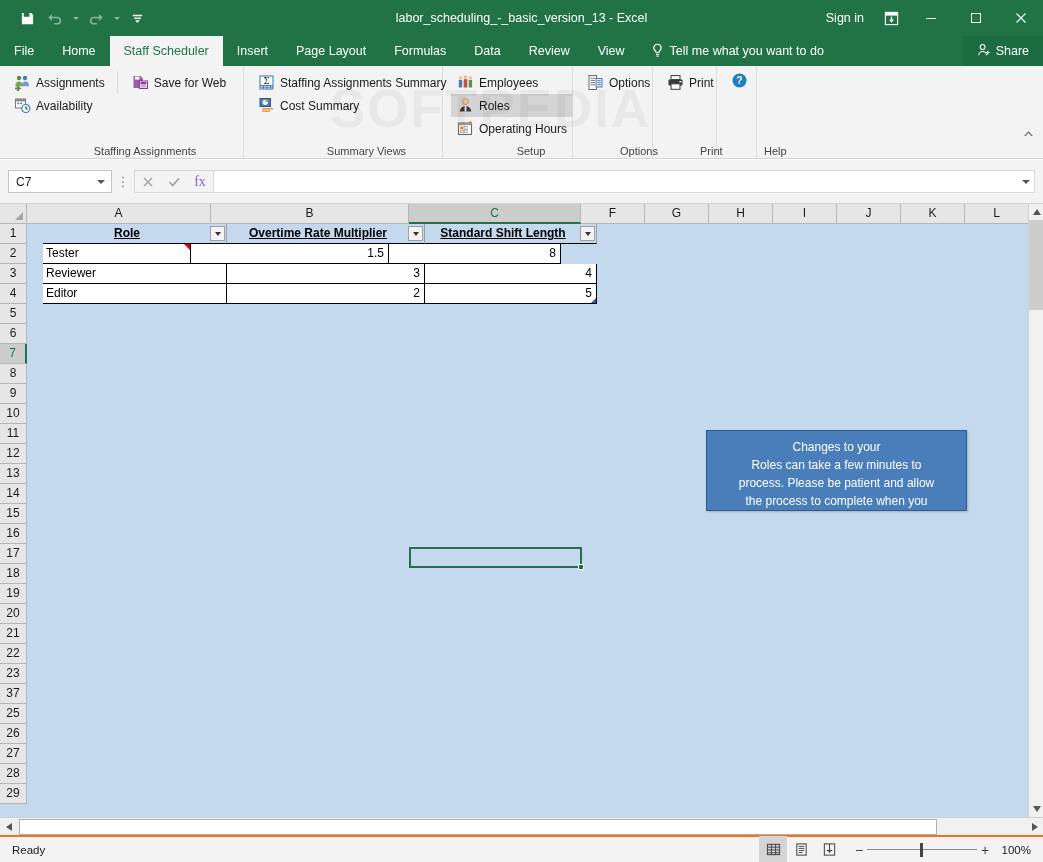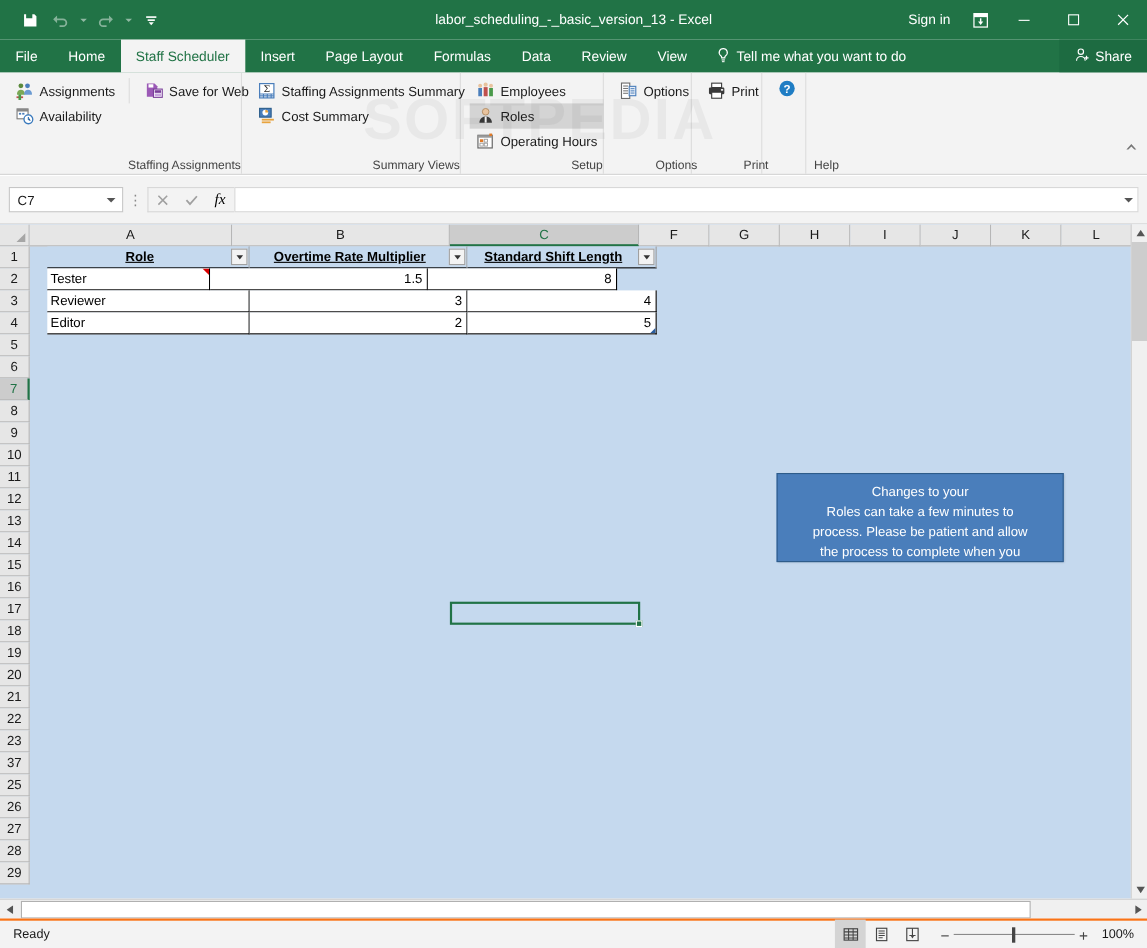--- a/index.html
+++ b/index.html
@@ -107,21 +107,21 @@
   }
   .rgroup {
     position: relative;
     height: 93px;
     border-right: 1px solid #dcdcdc;
     padding: 5px 8px 0 8px;
     display: flex; flex-direction: column;
   }
   .rgroup-label {
     position: absolute; bottom: 2px; left: 0; right: 0;
-    text-align: right; font-size: 11px; color: #444; padding-left: 47px;
+    text-align: center; font-size: 11px; color: #444; padding-left: 47px;
   }
   .rgroup-cols { display: flex; align-items: flex-start; }
   .rcol { display: flex; flex-direction: column; }
   .rcol.sep { border-left: 1px solid #dcdcdc; margin-left: 6px; padding-left: 8px; }
   .ritem {
     display: flex; align-items: center; gap: 5px;
     height: 23px; padding: 0 5px;
     font-size: 12px; color: #1a1a1a;
     white-space: nowrap;
     border: 1px solid transparent;
@@ -507,21 +507,21 @@
             <path fill="none" stroke="#fff" stroke-width="1.1" d="M1.8 13.2c0-2.4 1.9-4.2 4.2-4.2s4.2 1.8 4.2 4.2"></path>
             <path stroke="#fff" stroke-width="1.2" d="M11.5 8.2v4M9.5 10.2h4"></path>
           </svg>
       </span>
       <span>Share</span>
     </div>
   </div>
 
   <div class="ribbon">
 
-    <div class="rgroup" style="width:220px">
+    <div class="rgroup" style="width:244px">
       <div class="rgroup-cols">
         <div class="rcol">
           <div class="ritem">
             <span class="ic">
               <svg width="17" height="17" viewBox="0 0 17 17">
                   <circle cx="5" cy="4" r="2.2" fill="#5b8a3c"></circle>
                   <circle cx="11" cy="4" r="2.2" fill="#4a7ebb"></circle>
                   <path fill="#7aa855" d="M1.5 11c0-2 1.6-3.5 3.5-3.5S8.5 9 8.5 11v1.2h-7z"></path>
                   <path fill="#6b9bd2" d="M8 11c0-2 1.6-3.5 3.5-3.5S15 9 15 11v1.2H8z"></path>
                   <rect x="1" y="13.6" width="6" height="1.6" fill="#c0504d"></rect>
@@ -711,21 +711,21 @@
         <svg width="12" height="12" viewBox="0 0 12 12">
             <path stroke="#a0a0a0" stroke-width="1.4" d="M2 2l8 8M10 2l-8 8"></path>
           </svg>
       </div>
       <div class="fb-btn">
         <svg width="13" height="12" viewBox="0 0 13 12">
             <path fill="none" stroke="#a0a0a0" stroke-width="1.6" d="M1.5 6l3.2 3.6L11 2.4"></path>
           </svg>
       </div>
       <div class="fb-btn">
-        <span style="font-family:'Liberation Serif',serif;font-style:italic;font-size:14px;color:#000000;">fx</span>
+        <span style="font-family:'Liberation Serif',serif;font-size:14px;color:#8b5cf6;">fx</span>
       </div>
     </div>
     <div class="fb-input">
       <span></span>
       <span class="fb-expand"></span>
     </div>
   </div>
 
   <div class="gridwrap">
     <div class="corner"></div>

